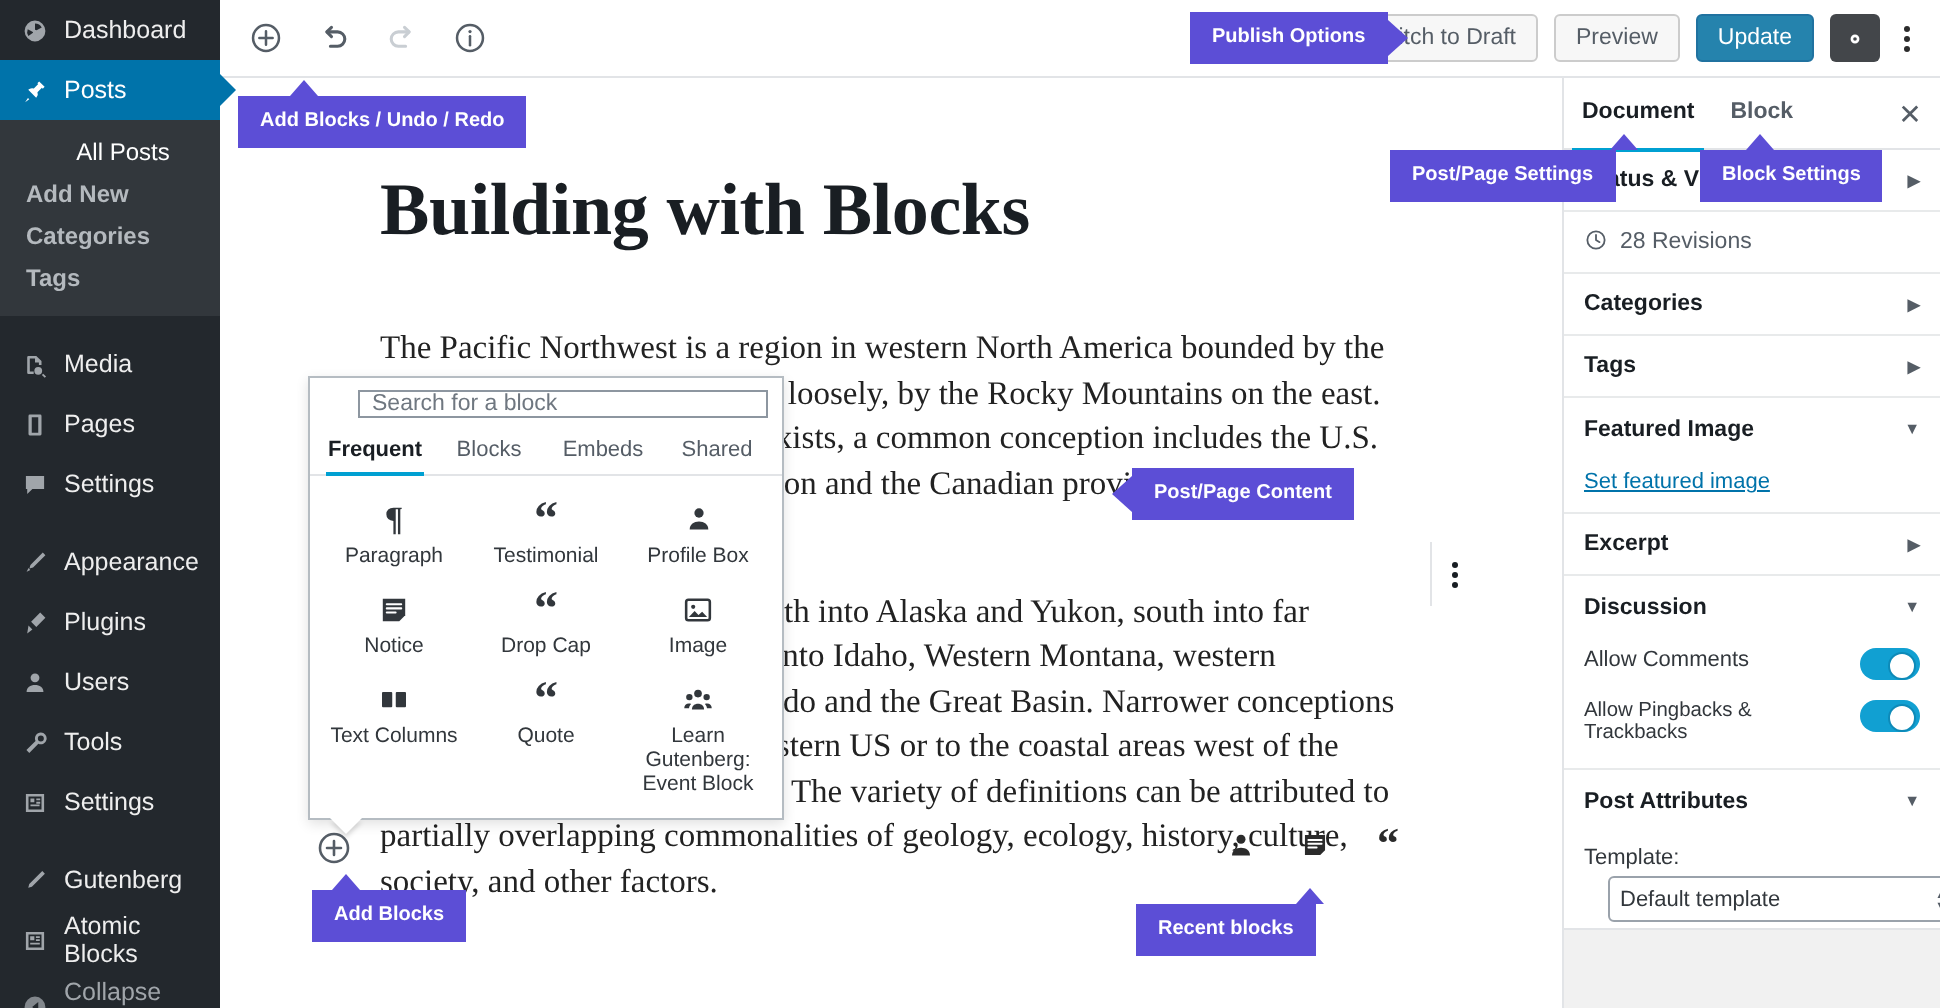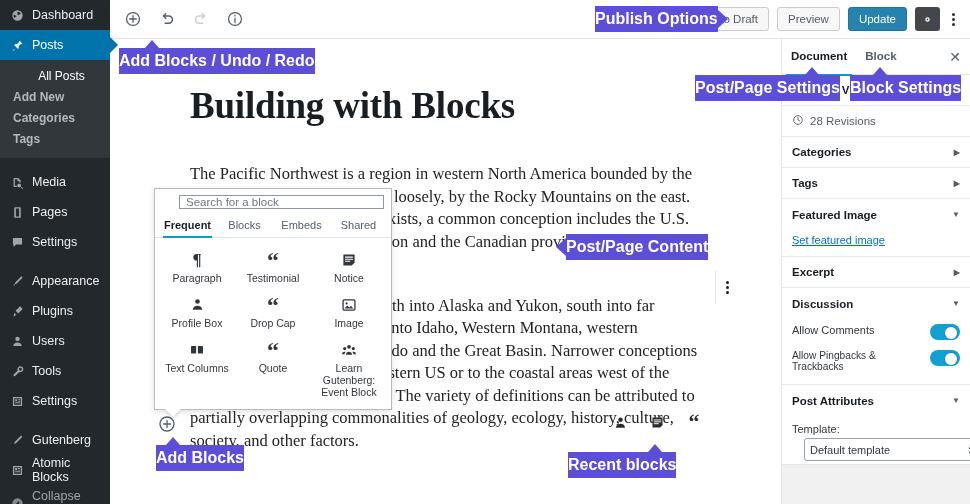--- a/index.html
+++ b/index.html
@@ -259,22 +259,22 @@
   #rs-footer {
     position: absolute; left: 0; bottom: 0; width: 189px; height: 40px;
     background: #f1f1f1; border-top: 1px solid #e2e4e7;
   }
 
   
   .callout {
     position: absolute; z-index: 20;
     background: #5c4ed6; color: #ffffff;
     font-family: "Liberation Sans", sans-serif;
-    font-weight: bold; font-size: 16px;
-    padding: 6px 0; white-space: nowrap;
+    font-weight: bold; font-size: 10px;
+    padding: 6px 11px; white-space: nowrap;
     line-height: 14px;
   }
   .callout .ptr { position: absolute; width: 0; height: 0; }
   .callout.p-up .ptr {
     top: -8px; left: var(--px, 20px);
     border-left: 7px solid transparent;
     border-right: 7px solid transparent;
     border-bottom: 8px solid #5c4ed6;
   }
   .callout.p-right .ptr {
@@ -522,36 +522,36 @@
     <div class="ins-cell">
       <span class="ic-glyph" style="font-family:'Liberation Serif',serif;font-weight:bold;font-size:17px;">¶</span>
       <span class="ic-label">Paragraph</span>
     </div>
     <div class="ins-cell">
       <span class="ic-glyph" style="font-family:'Liberation Serif',serif;font-weight:bold;font-size:24px;line-height:14px;">“</span>
       <span class="ic-label">Testimonial</span>
     </div>
     <div class="ins-cell">
       <span class="ic-glyph">
-        <svg width="16" height="16" viewBox="0 0 20 20">
-          <path d="M3 3h14v10.3L13.3 17H3V3z" fill="#32373c"></path>
-          <path d="M5.5 6.4h9M5.5 9h9M5.5 11.6h5.5" stroke="#fff" stroke-width="1.3" stroke-linecap="round"></path>
-        </svg>
-      </span>
-      <span class="ic-label">Notice</span>
-    </div>
-
-    <div class="ins-cell">
-      <span class="ic-glyph">
         <svg width="15" height="15" viewBox="0 0 20 20" fill="#32373c">
             <circle cx="10" cy="6" r="3.1"></circle>
             <path d="M3.8 17c0-3.5 2.8-5.3 6.2-5.3s6.2 1.8 6.2 5.3H3.8z"></path>
           </svg>
       </span>
       <span class="ic-label">Profile Box</span>
+    </div>
+
+    <div class="ins-cell">
+      <span class="ic-glyph">
+        <svg width="16" height="16" viewBox="0 0 20 20">
+          <path d="M3 3h14v10.3L13.3 17H3V3z" fill="#32373c"></path>
+          <path d="M5.5 6.4h9M5.5 9h9M5.5 11.6h5.5" stroke="#fff" stroke-width="1.3" stroke-linecap="round"></path>
+        </svg>
+      </span>
+      <span class="ic-label">Notice</span>
     </div>
     <div class="ins-cell">
       <span class="ic-glyph" style="font-family:'Liberation Serif',serif;font-weight:bold;font-size:24px;line-height:14px;">“</span>
       <span class="ic-label">Drop Cap</span>
     </div>
     <div class="ins-cell">
       <span class="ic-glyph">
         <svg width="16" height="16" viewBox="0 0 20 20">
           <rect x="2.6" y="3.6" width="14.8" height="12.8" rx="1.4" fill="none" stroke="#32373c" stroke-width="1.6"></rect>
           <circle cx="7" cy="8" r="1.3" fill="#32373c"></circle>

